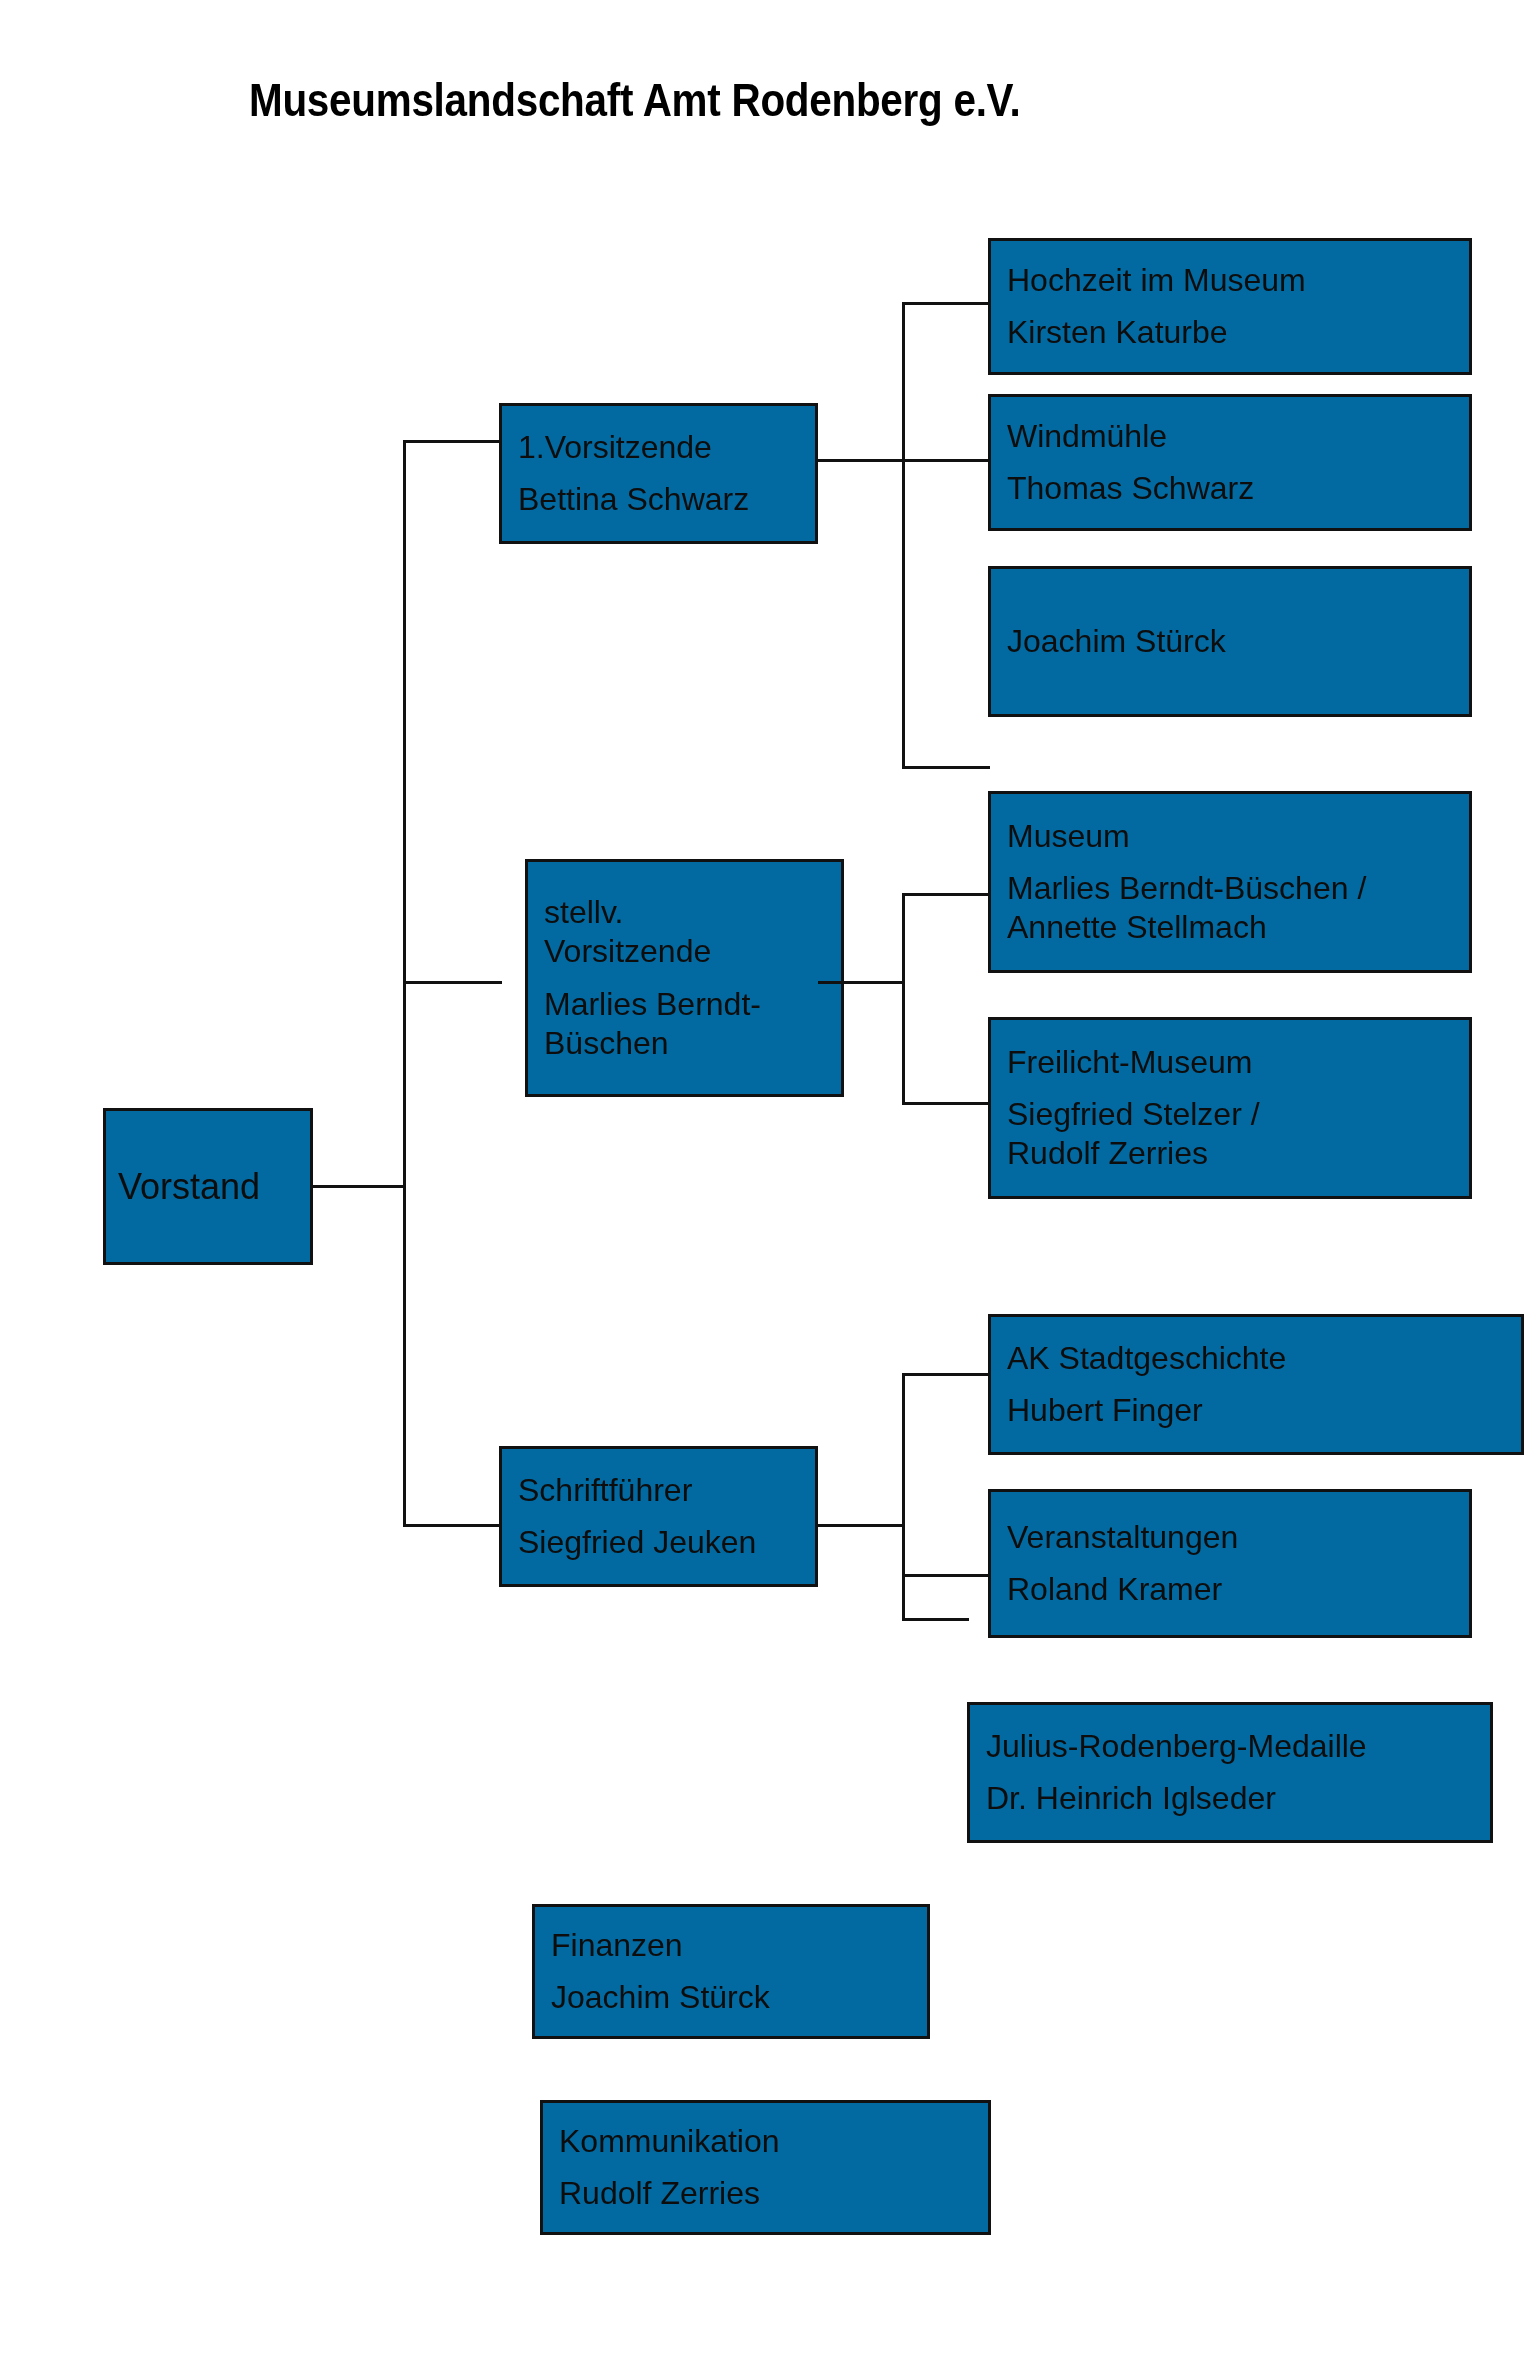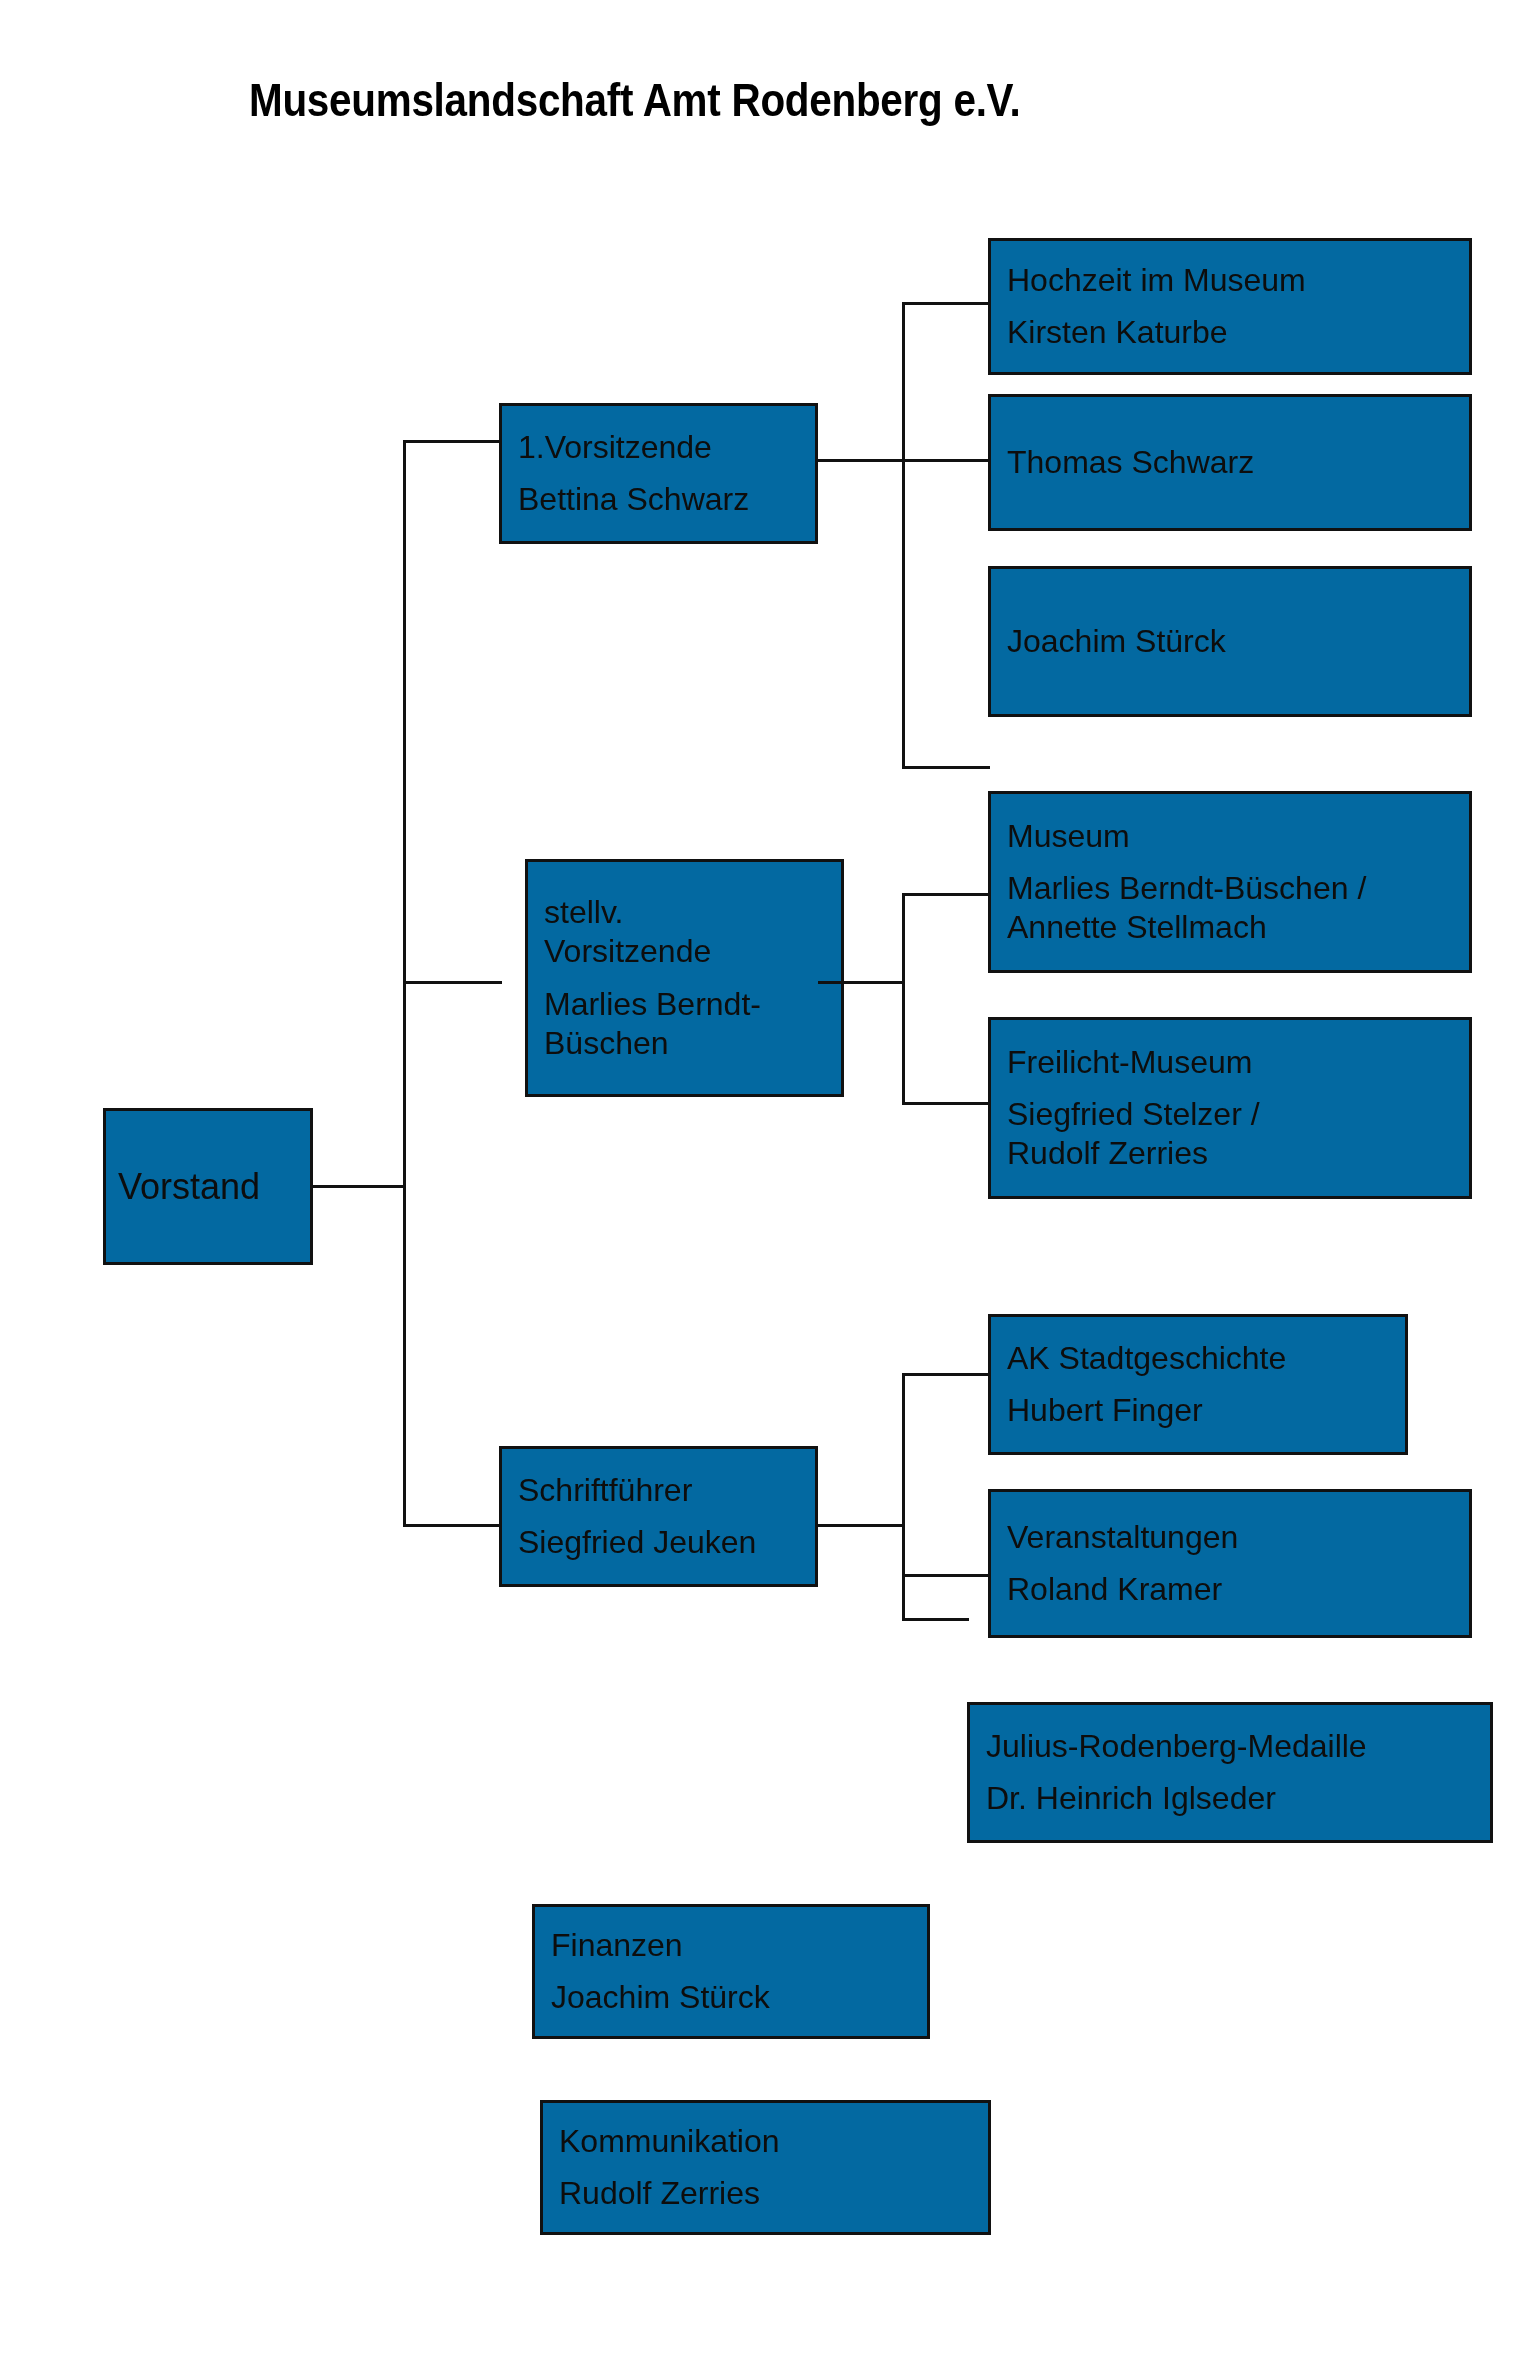--- a/index.html
+++ b/index.html
@@ -101,20 +101,21 @@
   <div class="conn h" style="left:902px; top:302px; width:88px;"></div>
   <div class="conn h" style="left:902px; top:459px; width:88px;"></div>
   <div class="conn h" style="left:902px; top:766px; width:88px;"></div>
 
   <div class="node" style="left:988px; top:238px; width:484px; height:137px;">
     <div class="line role">Hochzeit im Museum</div>
     <div class="line person">Kirsten Katurbe</div>
   </div>
 
   <div class="node" style="left:988px; top:394px; width:484px; height:137px;">
+    <div class="line role">Windmühle</div>
     <div class="line person">Thomas Schwarz</div>
   </div>
 
   <div class="node" style="left:988px; top:566px; width:484px; height:151px;">
     <div class="line person">Joachim Stürck</div>
   </div>
 
   <div class="node" style="left:499px; top:859px; width:319px; height:238px;margin-left:26px;">
     <div class="line role">stellv.
 Vorsitzende</div>
@@ -145,21 +146,21 @@
     <div class="line person">Siegfried Jeuken</div>
   </div>
 
   <div class="conn h" style="left:818px; top:1524px; width:85px;"></div>
   <div class="conn v" style="left:902px; top:1373px; height:248px;"></div>
 
   <div class="conn h" style="left:902px; top:1373px; width:88px;"></div>
   <div class="conn h" style="left:902px; top:1574px; width:88px;"></div>
   <div class="conn h" style="left:902px; top:1618px; width:67px;"></div>
 
-  <div class="node" style="left:988px; top:1314px; width:420px; height:141px;">
+  <div class="node" style="left:988px; top:1314px; width:536px; height:141px;">
     <div class="line role">AK Stadtgeschichte</div>
     <div class="line person">Hubert Finger</div>
   </div>
 
   <div class="node" style="left:988px; top:1489px; width:484px; height:149px;">
     <div class="line role">Veranstaltungen</div>
     <div class="line person">Roland Kramer</div>
   </div>
 
   <div class="node" style="left:967px; top:1702px; width:526px; height:141px;">

